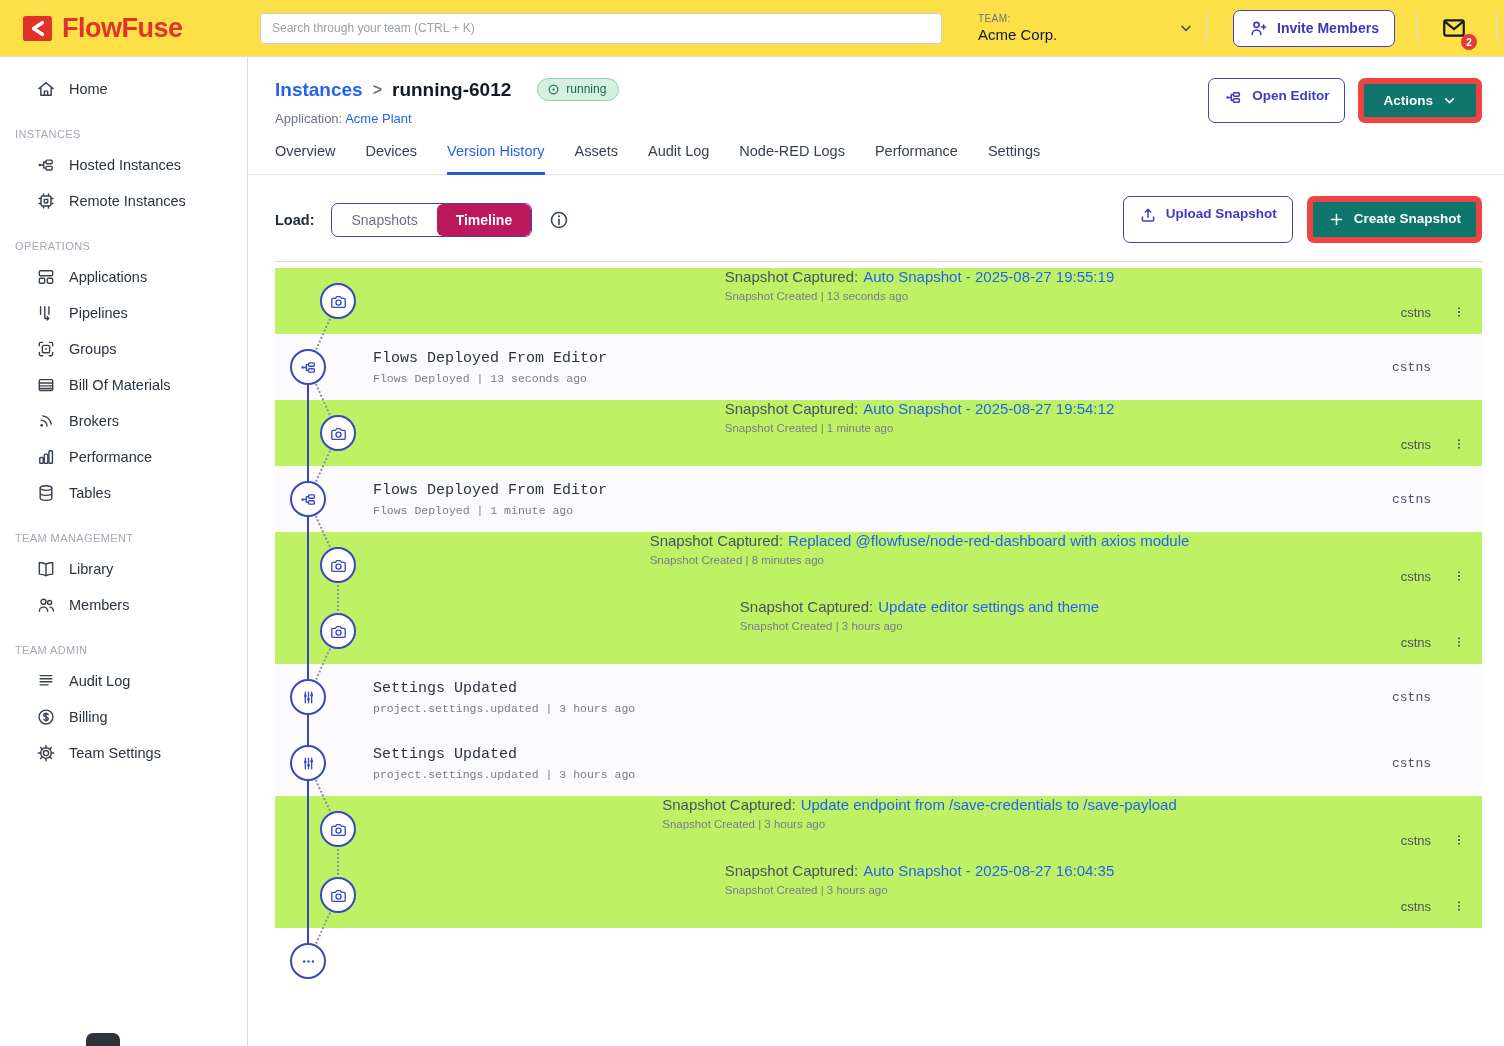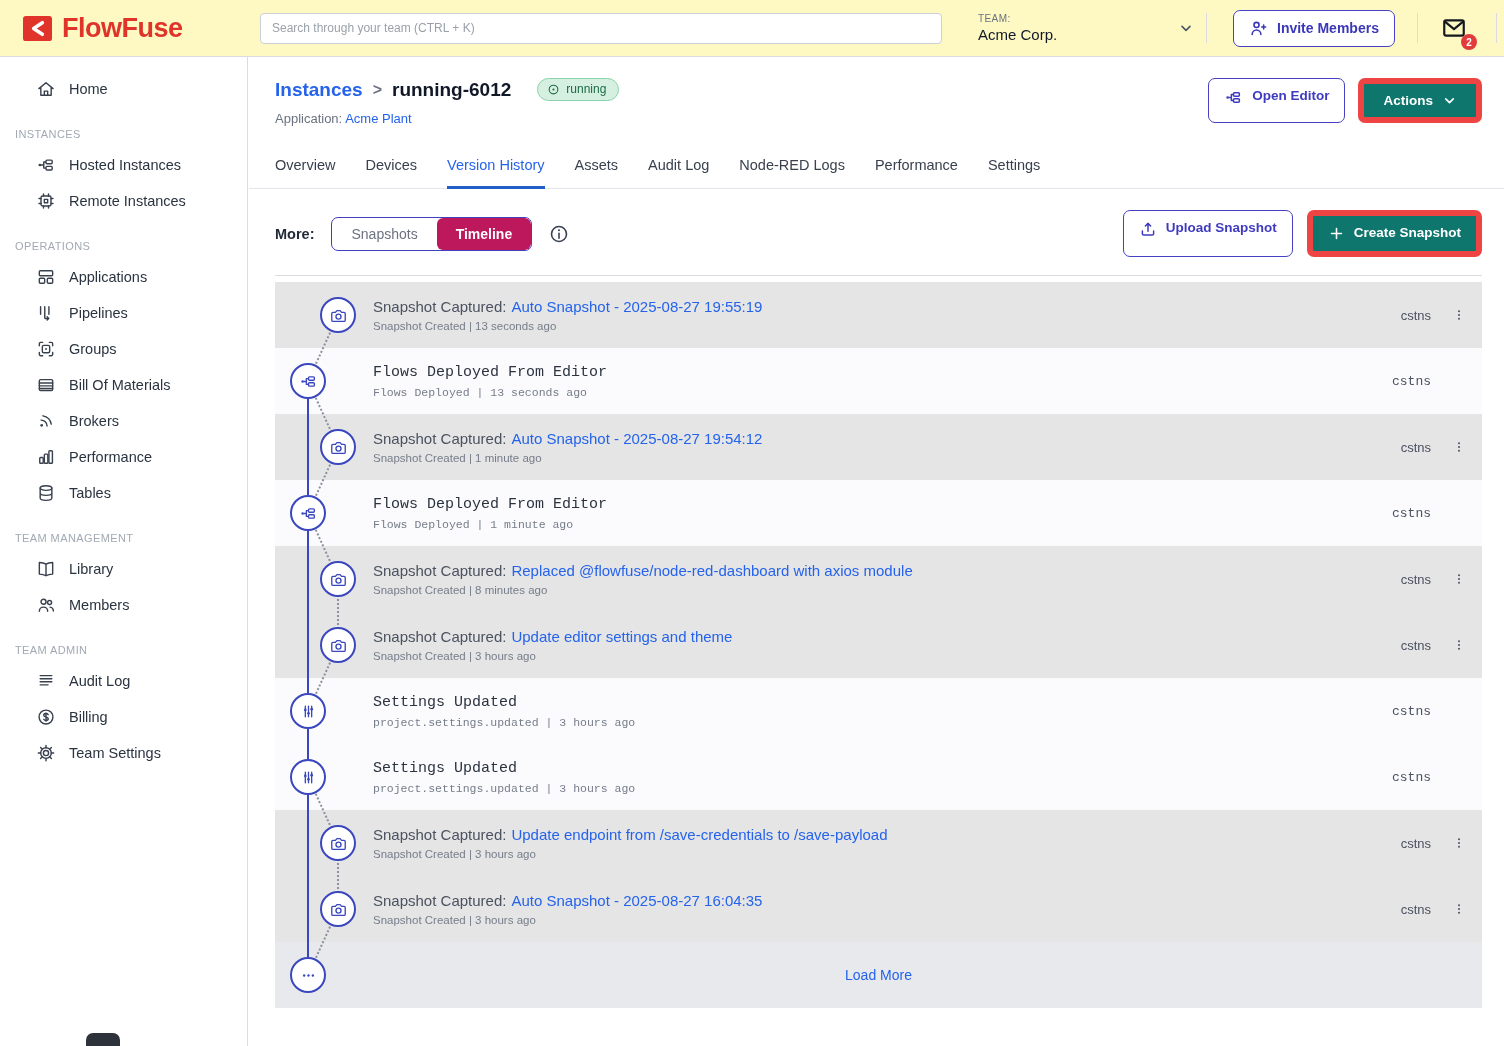--- a/index.html
+++ b/index.html
@@ -1,20 +1,20 @@
 <!DOCTYPE html>
 <html><head>
 <meta charset="utf-8">
 <style>
   * { box-sizing: border-box; }
   html,body { margin:0; padding:0; width:1504px; height:1046px; overflow:hidden;
     font-family:"Liberation Sans", sans-serif; background:#fff; color:#1F2937; }
 
   
-  .topbar { position:absolute; top:0; left:0; width:1504px; height:57px; background:#fef9c3;
+  .topbar { position:absolute; top:0; left:0; width:1504px; height:57px; background:#fde047;
     border-bottom:1px solid #D9DCE1; display:flex; align-items:center; z-index:20; }
   .logo-area { width:248px; display:flex; align-items:center; gap:9px; padding-left:22px; flex:none; }
   .logo-text { color:#E0342B; font-weight:bold; font-size:27px; letter-spacing:-0.5px; }
   .search-input { margin-left:12px; width:682px; height:31px; border:1px solid #CBD0D6; border-radius:4px;
     padding:0 11px; font-size:12px; color:#374151; outline:none; font-family:inherit; flex:none; }
   .search-input::placeholder { color:#9AA1AA; }
   .team-select { margin-left:36px; width:216px; display:flex; align-items:center; justify-content:space-between; cursor:pointer; flex:none; }
   .team-label { font-size:10px; color:#6B7280; letter-spacing:.4px; margin-bottom:2px; }
   .team-name { font-size:15px; color:#111827; }
   .tb-divider { width:1px; height:30px; background:#D9DCE1; margin:0 0 0 12px; flex:none; }
@@ -42,36 +42,36 @@
   .status-badge { margin-left:16px; display:inline-flex; align-items:center; gap:6px; background:#D5F0E0;
     border:1px solid #8BD3AD; color:#1E6B46; font-size:12px; padding:3px 12px 4px 9px; border-radius:999px; }
   .app-line { margin-top:10px; font-size:13px; color:#6B7280; }
   .app-link { color:#2563EB; cursor:pointer; }
   .head-buttons { margin-left:auto; display:flex; gap:13px; }
   .btn { display:flex; align-items:flex-start; gap:9px; font-weight:bold; font-size:13.5px; padding:9px 15px;
     border-radius:7px; cursor:pointer; font-family:inherit; }
   .btn-outline { border:1px solid #4541C2; color:#3F3BBE; background:#fff; }
   .btn-solid { border:6px solid #ef4444; background:#0f766e; color:#fff; }
 
-  .tabs { margin-top:31px; display:flex; gap:30px; padding-left:26px; border-bottom:1px solid #E3E6EA;text-align:center; }
+  .tabs { margin-top:17px; display:flex; gap:30px; padding-left:26px; border-bottom:1px solid #E3E6EA;text-align:center; }
   .tab { font-size:14.5px; color:#39414E; padding-bottom:13px; border-bottom:3px solid transparent; margin-bottom:-1px; cursor:pointer; }
   .tab.active { color:#2563EB; border-bottom-color:#2160C8; }
 
   .view-bar { margin:0 22px 0 26px; padding:21px 0 18px; display:flex; align-items:center; border-bottom:1px solid #D9DCE1; }
   .view-label { font-size:14.5px; font-weight:bold; color:#1F2937; margin-right:17px; }
   .segment { display:flex; border:1px solid #4340C0; border-radius:7px; background:#fff; overflow:hidden; }
   .seg-option { padding:8px 19px; font-size:14px; color:#6B7280; cursor:pointer; }
   .seg-option.active { background:#be185d; color:#fff; border-radius:6px; font-weight:bold; }
   .info-btn { margin-left:17px; width:20px; height:20px; cursor:pointer; color:#374151; }
   .view-actions { margin-left:auto; display:flex; gap:14px; }
 
   
   .timeline { position:relative; margin:6px 22px 0 26px; }
   .tl-row { height:66px; display:flex; align-items:center; padding:0 16px 0 98px; }
-  .tl-row.snapshot { background:#e5e5e5; }
+  .tl-row.snapshot { background:#bef264;flex-direction:column; }
   .tl-row.plain { background:#FBFBFD;font-family:Liberation Mono, monospace; }
   .row-title { font-size:15px; }
   .title-prefix { color:#4A5260; margin-right:5px; }
   .title-link { color:#2563EB; cursor:pointer; }
   .title-plain { color:#2B3340; font-weight:500; }
   .row-meta { font-size:11.5px; color:#767D8A; margin-top:5px; }
   .row-right { margin-left:auto; display:flex; align-items:center; gap:21px; }
   .row-user { font-size:13px; color:#4A5160; }
   .kebab { width:14px; height:20px; color:#4A5160; cursor:pointer; display:flex; align-items:center; justify-content:center; }
   .kebab.hidden { visibility:hidden; }
@@ -290,21 +290,21 @@
       <div class="tab">Devices</div>
       <div class="tab active">Version History</div>
       <div class="tab">Assets</div>
       <div class="tab">Audit Log</div>
       <div class="tab">Node-RED Logs</div>
       <div class="tab">Performance</div>
       <div class="tab">Settings</div>
     </div>
 
   <div class="view-bar">
-    <span class="view-label">More:</span>
+    <span class="view-label">Load:</span>
     <div class="segment">
       <span class="seg-option">Snapshots</span>
       <span class="seg-option active">Timeline</span>
     </div>
     <span class="info-btn">
       <svg width="20" height="20" viewBox="0 0 24 24" fill="none" stroke="currentColor" stroke-width="1.9">
           <circle cx="12" cy="12" r="9"></circle>
           <path d="M12 11v6" stroke-linecap="round"></path>
           <circle cx="12" cy="7.6" r="1.2" fill="currentColor" stroke="none"></circle>
         </svg>
@@ -480,23 +480,20 @@
           <span class="row-user">cstns</span>
           <span class="kebab">
             <svg width="18" height="18" viewBox="0 0 24 24" fill="none" stroke="currentColor" stroke-width="1.7" stroke-linecap="round" stroke-linejoin="round">
               <circle cx="12" cy="5.5" r="1.7" fill="currentColor" stroke="none"></circle>
               <circle cx="12" cy="12" r="1.7" fill="currentColor" stroke="none"></circle>
               <circle cx="12" cy="18.5" r="1.7" fill="currentColor" stroke="none"></circle>
             </svg>
           </span>
         </div>
       </div>
-      <div class="load-more-row">
-        <span class="load-more-link">Load More</span>
-      </div>
       <div class="tl-overlay">
         <div class="solid-line" style="left: 32px; top: 99px; height: 594px;"></div>
         <div class="dot-line" style="left: 62px; top: 33px; height: 72.4983px; transform: rotate(24.444deg); transform-origin: left top;"></div>
         <div class="dot-line" style="left: 32px; top: 99px; height: 72.4983px; transform: rotate(-24.444deg); transform-origin: left top;"></div>
         <div class="dot-line" style="left: 62px; top: 165px; height: 72.4983px; transform: rotate(24.444deg); transform-origin: left top;"></div>
         <div class="dot-line" style="left: 32px; top: 231px; height: 72.4983px; transform: rotate(-24.444deg); transform-origin: left top;"></div>
         <div class="dot-line" style="left: 62px; top: 297px; height: 66px; transform: rotate(0deg); transform-origin: left top;"></div>
         <div class="dot-line" style="left: 62px; top: 363px; height: 72.4983px; transform: rotate(24.444deg); transform-origin: left top;"></div>
         <div class="dot-line" style="left: 32px; top: 495px; height: 72.4983px; transform: rotate(-24.444deg); transform-origin: left top;"></div>
         <div class="dot-line" style="left: 62px; top: 561px; height: 66px; transform: rotate(0deg); transform-origin: left top;"></div>

